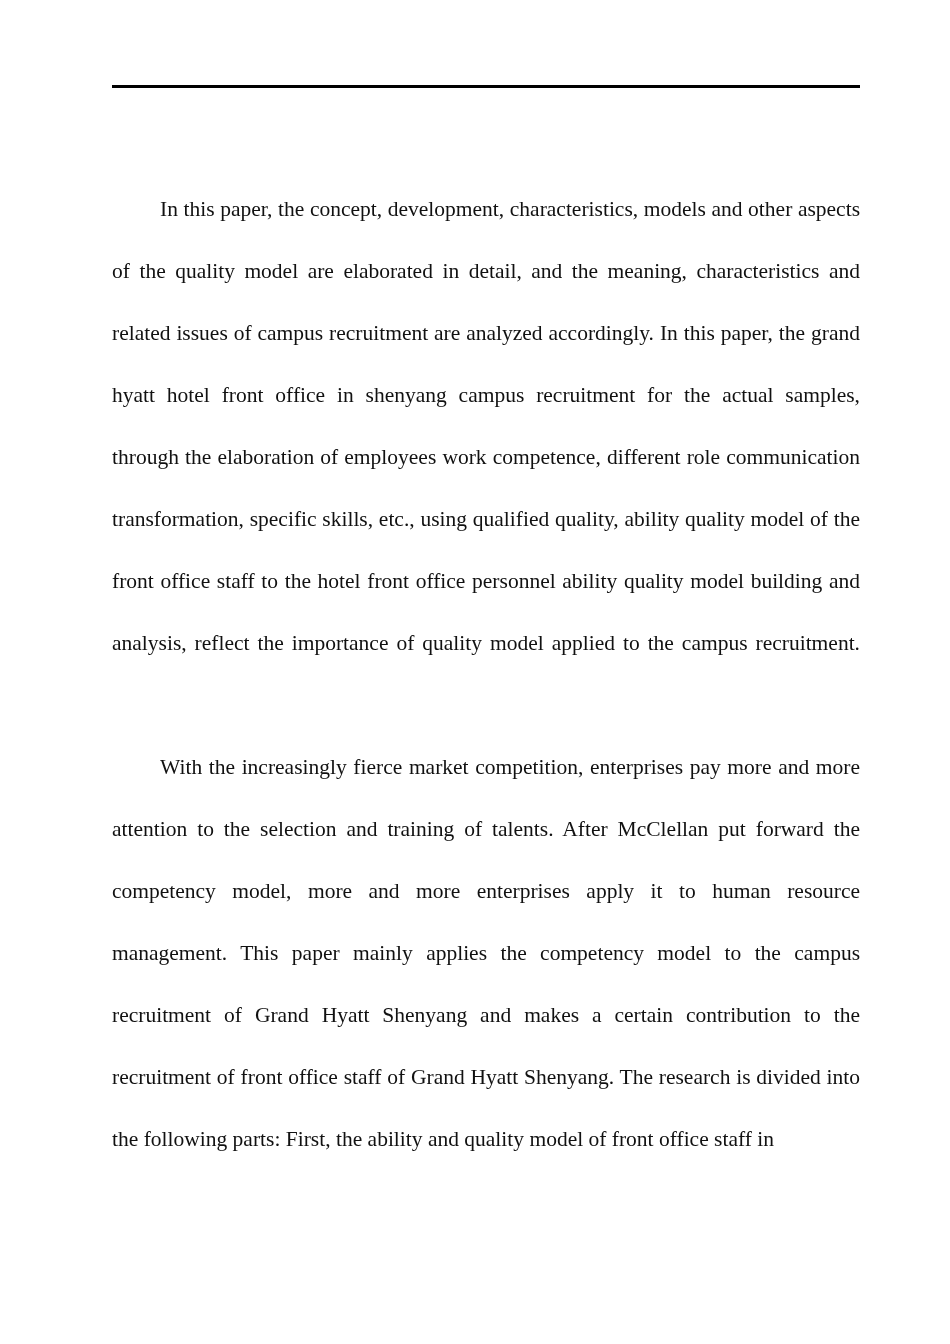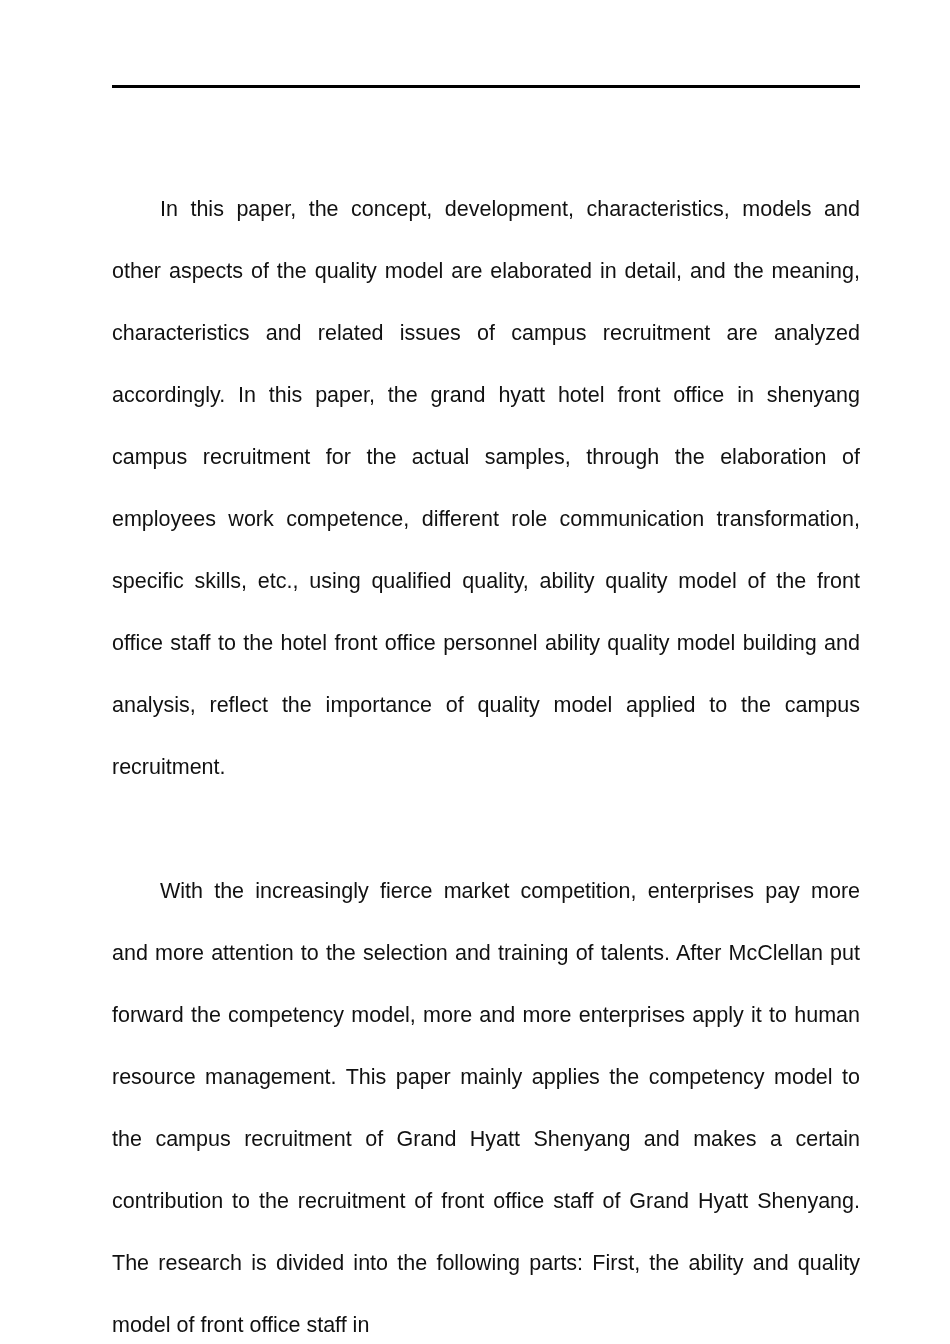--- a/index.html
+++ b/index.html
@@ -41,21 +41,21 @@
   .body-column {
     position: absolute;
     left: 112px;
     top: 178px;
     width: 748px;
   }
 
   .para {
     margin: 0;
     padding: 0;
-    font-family: Liberation Sans, sans-serif;
+    font-family: Liberation Serif, serif;
     font-size: 21.5px;
     line-height: 62px;
     color: #111111;
     text-align: justify;
     text-justify: inter-word;
     text-indent: 48px;
     hyphens: none;
     -webkit-hyphens: none;
     word-spacing: 0px;
   }

